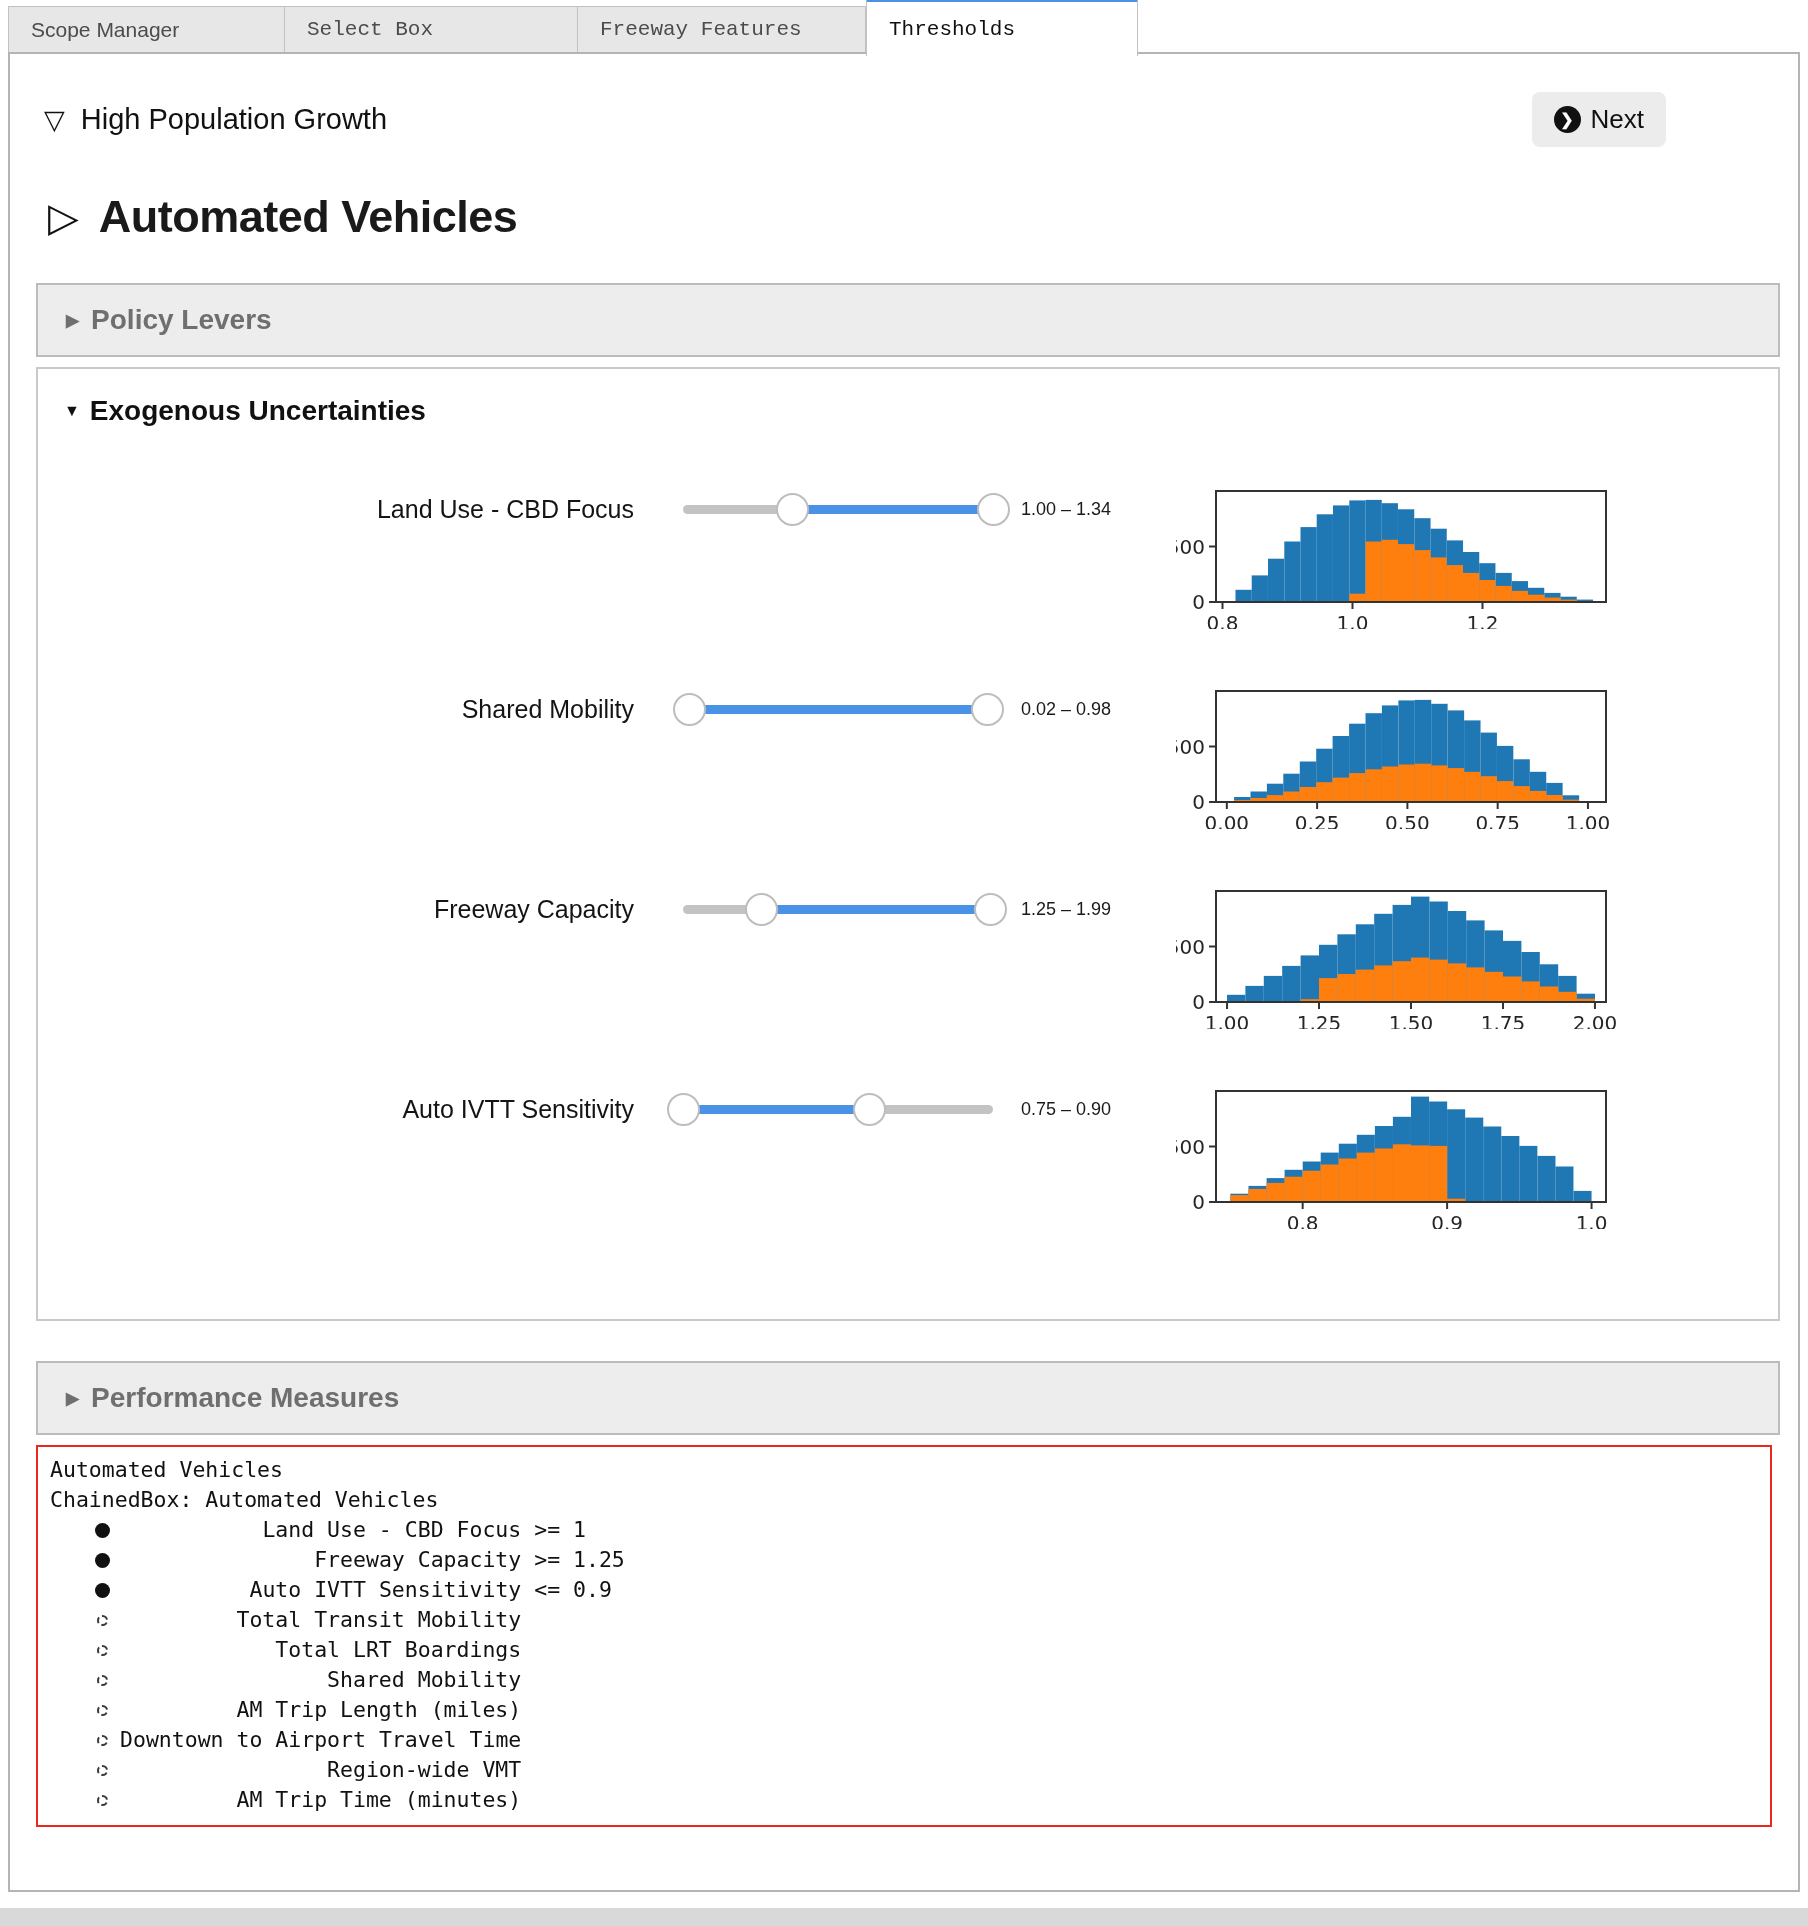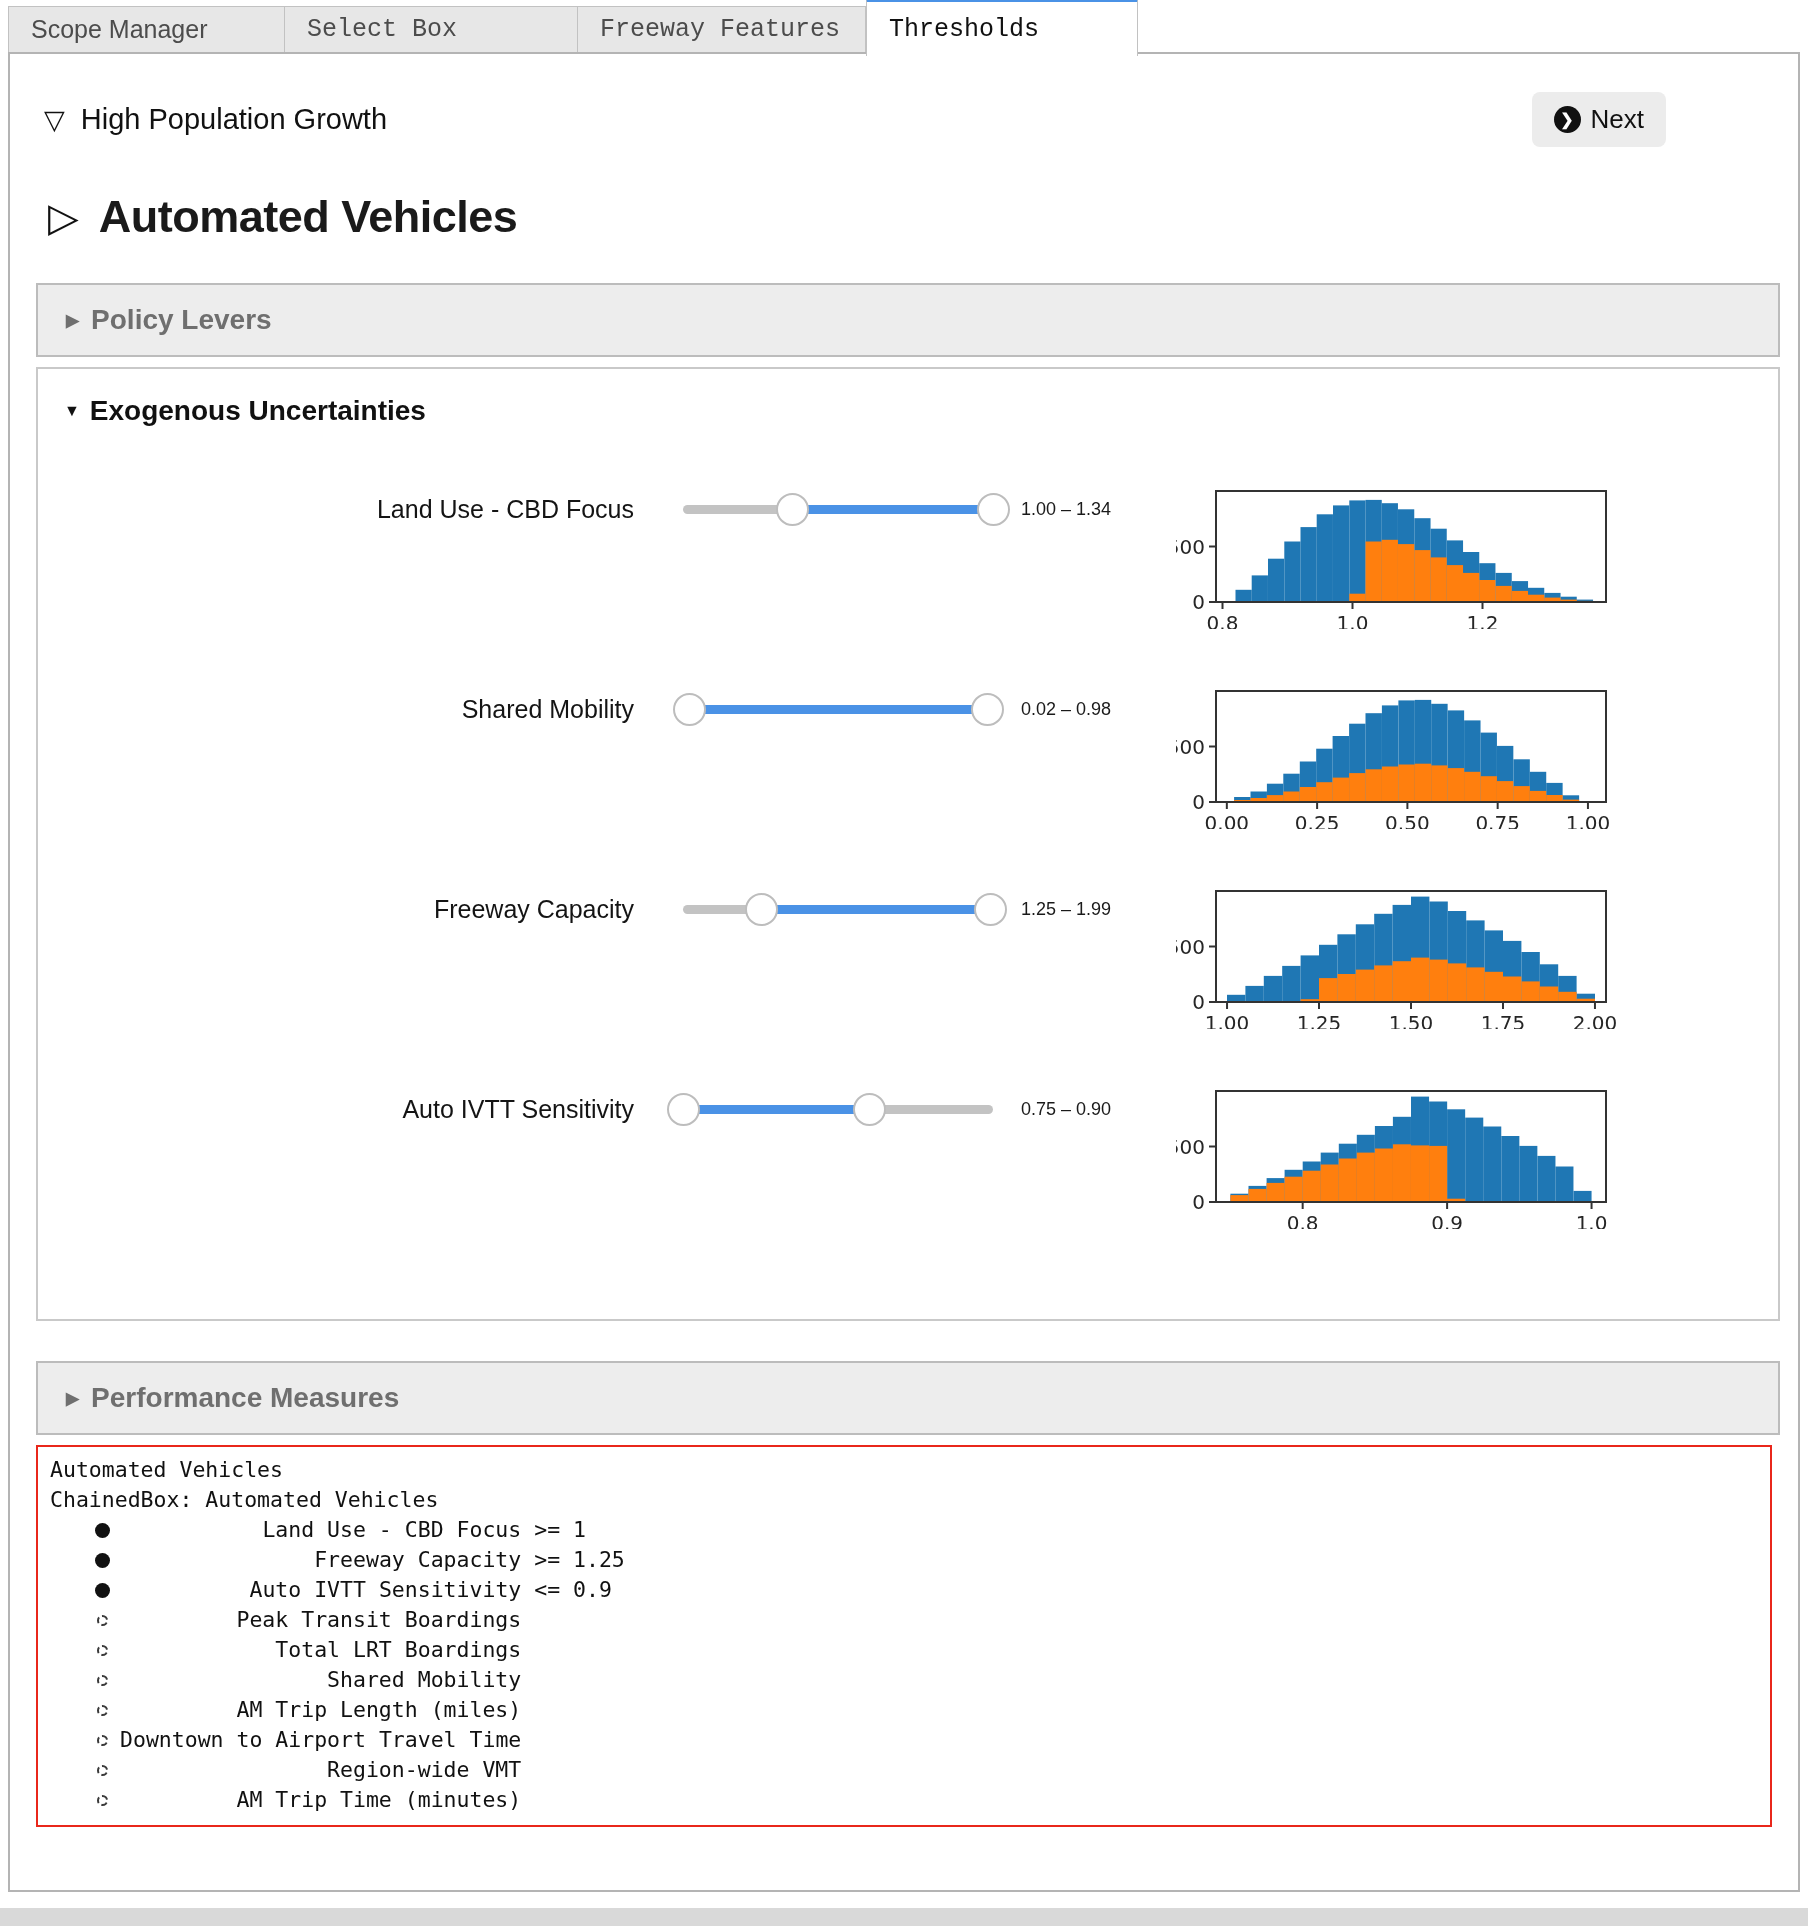--- a/index.html
+++ b/index.html
@@ -10,21 +10,21 @@
     color:#1a1a1a;
     position:relative;
   }
   .app { background:#ffffff; width:1808px; height:1908px; }
 
   
   .tabbar { display:flex; align-items:flex-end; height:52px; padding-left:8px; background:#fff; }
   .tab {
     height:46px; display:flex; align-items:center; padding-left:22px;
     background:#e7e7e7; border:1px solid #c2c2c2; border-bottom:none;
-    font-size:25px; color:#4c4c4c; cursor:pointer;
+    font-size:21px; color:#4c4c4c; cursor:pointer;
   }
   .tab + .tab { border-left:none;font-family:Liberation Mono, monospace; }
   .tab.active {
     background:#fff; color:#111; border-top:5px solid #4a92e6;
     height:59px; margin-bottom:-4px; position:relative; z-index:3;
     border-left:1px solid #c2c2c2; border-right:1px solid #c2c2c2;
   }
   .tab.t0{width:277px;} .tab.t1{width:293px;} .tab.t2{width:288px;} .tab.t3{width:272px;}
 
   
@@ -433,21 +433,21 @@
             </span>
     <span class="nm">Auto IVTT Sensitivity</span>
     <span class="op">&lt;= 0.9</span>
   </div>
 
   <div class="out-item">
     <span class="indent"></span>
     <span class="bullet">
               <span class="b-empty"></span>
             </span>
-    <span class="nm">Peak Transit Boardings</span>
+    <span class="nm">Total Transit Mobility</span>
     <span class="op"></span>
   </div>
 
   <div class="out-item">
     <span class="indent"></span>
     <span class="bullet">
               <span class="b-empty"></span>
             </span>
     <span class="nm">Total LRT Boardings</span>
     <span class="op"></span>

